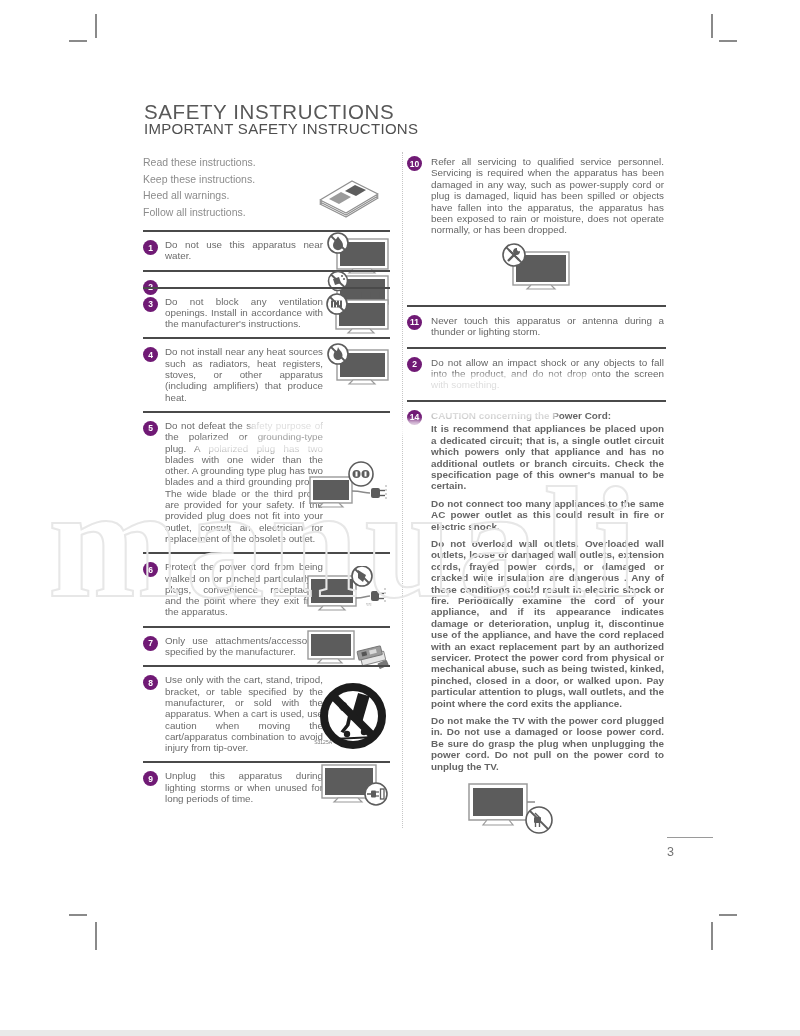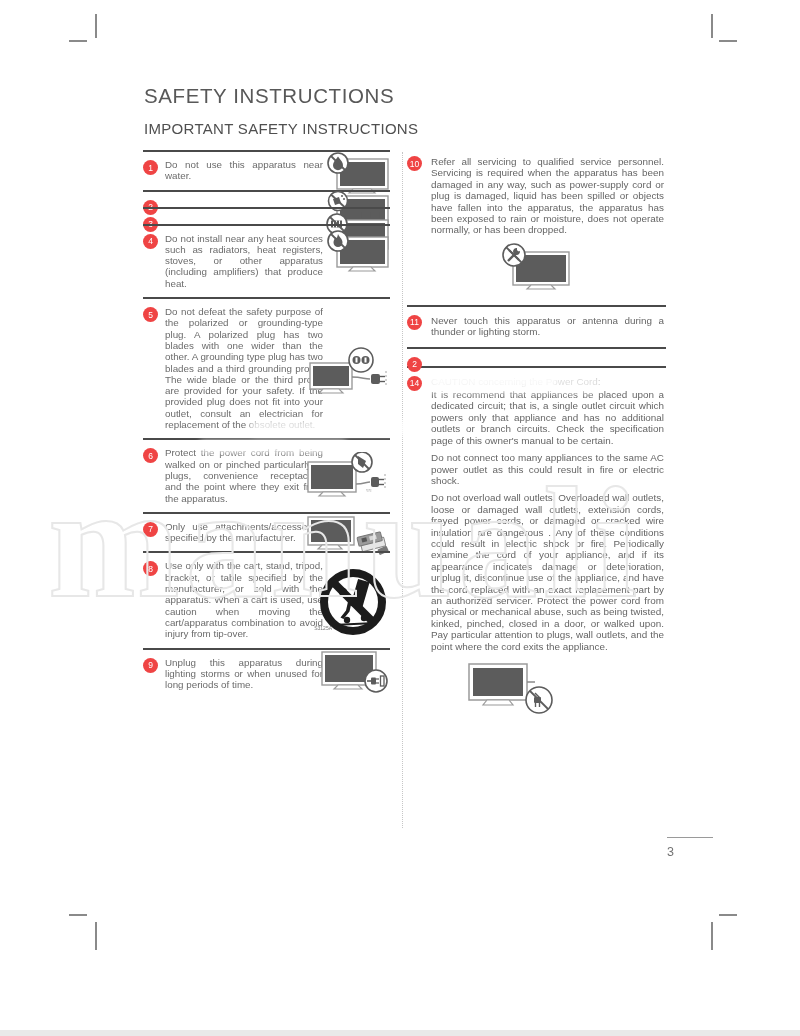--- a/index.html
+++ b/index.html
@@ -1,42 +1,42 @@
 <!DOCTYPE html>
 <html><head>
 <meta charset="utf-8">
 <style>
   html,body{margin:0;padding:0;background:#ffffff;}
   #canvas{position:relative;width:800px;height:1036px;background:#ffffff;overflow:hidden;
           font-family:"Liberation Sans",sans-serif;color:#6b6b6b;}
   
-  .title{position:absolute;left:144px;top:84px;font-size:20.5px;letter-spacing:.6px;color:#585858;}
+  .title{position:absolute;left:144px;top:100px;font-size:20.5px;letter-spacing:.6px;color:#585858;}
   .subtitle{position:absolute;left:144px;top:120px;font-size:15px;letter-spacing:.3px;color:#4f4f4f;text-align:center;}
   
   .col-left{position:absolute;left:143px;top:150px;width:247px;}
   .col-right{position:absolute;left:407px;top:148px;width:259px;}
   .col-divider{position:absolute;left:402px;top:152px;height:676px;width:0;
                border-left:1px dotted #c6c6c6;}
   
   .intro{position:relative;padding:4px 0 10px;}
   .intro .line{font-size:10.5px;line-height:16.5px;color:#8c8c8c;}
   .intro .icon{position:absolute;right:6px;top:22px;}
   
   .item{position:relative;}
   .l-item{border-top:2px solid #4a4a4a;padding:7px 0 8px;}
   .r-item{padding:8px 0 9px;}
   .r-item.sep{border-bottom:2px solid #4a4a4a;}
   .badge{position:absolute;left:0;top:8px;width:15px;height:15px;border-radius:50%;
-         background:#ef4444;color:#ffffff;font-size:8.5px;font-weight:normal;
+         background:#701a75;color:#ffffff;font-size:8.5px;font-weight:bold;
          display:flex;align-items:center;justify-content:center;}
   .l-item .txt{margin-left:22px;width:158px;font-size:9.8px;line-height:11.3px;
                text-align:justify;color:#6b6b6b;}
   .r-item .txt{margin-left:24px;width:233px;font-size:9.9px;line-height:11.4px;
                text-align:justify;color:#656565;}
-  .r-item .txt p{margin:0 0 6px;}
+  .r-item .txt p{margin:0 0 6px;font-weight:bold;}
   .r-item .txt .head{margin-bottom:2px;}
   .icon-right{position:absolute;right:0;}
   .icon-center{margin:6px auto 2px;width:72px;}
   .cart-label{position:absolute;right:58px;top:72px;font-size:5px;color:#777;}
   
   .pg-line{position:absolute;left:667px;top:837px;width:46px;border-top:1.5px solid #9a9a9a;}
   .pg-num{position:absolute;left:667px;top:845px;font-size:12.5px;color:#737373;}
   .bottom-band{position:absolute;left:0;top:1030px;width:800px;height:6px;background:#e9e9e9;}
   
   .crop{position:absolute;background:#8a8a8a;}
@@ -63,20 +63,37 @@
   <div class="crop" style="left:719px;top:914px;width:18px;height:1.5px"></div>
   <div class="crop" style="left:711px;top:922px;width:1.5px;height:28px"></div>
 
   <div class="title">SAFETY INSTRUCTIONS</div>
   <div class="subtitle">IMPORTANT SAFETY INSTRUCTIONS</div>
 
   <div class="col-divider"></div>
 
   <div class="col-left">
 
+    <div class="intro">
+      <div class="line">Read these instructions.</div>
+      <div class="line">Keep these instructions.</div>
+      <div class="line">Heed all warnings.</div>
+      <div class="line">Follow all instructions.</div>
+      <span class="icon">
+        <svg width="72" height="46" viewBox="0 0 72 46">
+          <g fill="#ffffff" stroke="#8f8f8f" stroke-width="1.3" stroke-linejoin="round">
+            <path d="M8 32 L40 13 L66 26 L34 45 Z"></path>
+            <path d="M8 30 L40 11 L66 24 L34 43 Z"></path>
+            <path d="M8 28 L40 9 L66 22 L34 41 Z"></path>
+          </g>
+          <path d="M17 27 L29 20 L39 25 L27 32 Z" fill="#9b9b9b"></path>
+          <path d="M33 19 L43 13 L54 18 L44 24 Z" fill="#5d5d5d"></path>
+        </svg>
+      </span>
+    </div>
 
     <div class="item l-item">
       <span class="badge">1</span>
       <div class="txt">Do not use this apparatus near water.</div>
       <span class="icon-right" style="top:0">
         <svg width="64" height="44" viewBox="0 0 64 44">
           <rect x="11" y="7" width="51" height="30" fill="#fff" stroke="#9a9a9a" stroke-width="1.4"></rect>
           <rect x="14" y="10" width="45" height="24" fill="#5c5c5c"></rect>
           <path d="M27 37 h18 l4 4 h-26 z" fill="#fff" stroke="#9a9a9a" stroke-width="1.2"></path>
           <circle cx="12" cy="11" r="10" fill="#fff" stroke="#5c5c5c" stroke-width="1.6"></circle>
@@ -97,20 +114,21 @@
           <path d="M7 8 l6 -2 2 6 -6 2 z" fill="#5c5c5c"></path>
           <circle cx="16" cy="5" r="1" fill="#5c5c5c"></circle>
             <circle cx="18" cy="8" r="1" fill="#5c5c5c"></circle>
           <line x1="5" y1="3.5" x2="19" y2="16.5" stroke="#5c5c5c" stroke-width="1.8"></line>
         </svg>
       </span>
     </div>
 
     <div class="item l-item">
       <span class="badge">3</span>
+      <div class="txt">Do not block any ventilation openings. Install in accordance with the manufacturer's instructions.</div>
       <span class="icon-right" style="top:2px">
         <svg width="66" height="46" viewBox="0 0 66 46">
           <line x1="38" y1="1" x2="38" y2="7" stroke="#5c5c5c" stroke-width="1.4"></line>
           <line x1="47" y1="1" x2="47" y2="7" stroke="#5c5c5c" stroke-width="1.4"></line>
           <line x1="56" y1="1" x2="56" y2="7" stroke="#5c5c5c" stroke-width="1.4"></line>
           <rect x="12" y="9" width="52" height="29" fill="#fff" stroke="#9a9a9a" stroke-width="1.4"></rect>
           <rect x="15" y="12" width="46" height="23" fill="#5c5c5c"></rect>
           <path d="M28 38 h18 l4 4 h-26 z" fill="#fff" stroke="#9a9a9a" stroke-width="1.2"></path>
           <circle cx="13" cy="13" r="10" fill="#fff" stroke="#5c5c5c" stroke-width="1.6"></circle>
           <rect x="7" y="9.5" width="11" height="7" fill="#5c5c5c"></rect>
@@ -261,30 +279,32 @@
     </div>
 
     <div class="item r-item sep">
       <span class="badge">11</span>
       <div class="txt">Never touch this apparatus or antenna during a thunder or lighting storm.</div>
     </div>
 
 
     <div class="item r-item sep">
       <span class="badge">2</span>
+      <div class="txt">Do not allow an impact shock or any objects to fall into the product, and do not drop onto the screen with something.</div>
       <div class="smudge" style="left:20px;top:26px;width:175px;height:18px"></div>
     </div>
 
     <div class="item r-item">
       <span class="badge">14</span>
       <div class="txt">
         <p class="head">CAUTION concerning the Power Cord:</p>
         <p>It is recommend that appliances be placed upon a dedicated circuit; that is, a single outlet circuit which powers only that appliance and has no additional outlets or branch circuits. Check the specification page of this owner's manual to be certain.</p>
         <p>Do not connect too many appliances to the same AC power outlet as this could result in fire or electric shock.</p>
         <p>Do not overload wall outlets. Overloaded wall outlets, loose or damaged wall outlets, extension cords, frayed power cords, or damaged or cracked wire insulation are dangerous . Any of these conditions could result in electric shock or fire. Periodically examine the cord of your appliance, and if its appearance indicates damage or deterioration, unplug it, discontinue use of the appliance, and have the cord replaced with an exact replacement part by an authorized servicer. Protect the power cord from physical or mechanical abuse, such as being twisted, kinked, pinched, closed in a door, or walked upon. Pay particular attention to plugs, wall outlets, and the point where the cord exits the appliance.</p>
+        <p>Do not make the TV with the power cord plugged in. Do not use a damaged or loose power cord. Be sure do grasp the plug when unplugging the power cord. Do not pull on the power cord to unplug the TV.</p>
       </div>
       <div class="smudge" style="left:22px;top:6px;width:128px;height:13px"></div>
       <div style="margin:10px 0 0 60px;width:86px">
         <svg width="86" height="56" viewBox="0 0 86 56">
           <rect x="2" y="2" width="58" height="36" fill="#fff" stroke="#9a9a9a" stroke-width="1.5"></rect>
           <rect x="6" y="6" width="50" height="28" fill="#5c5c5c"></rect>
           <path d="M20 38 h22 l4 5 h-30 z" fill="#fff" stroke="#9a9a9a" stroke-width="1.2"></path>
           <path d="M60 20 h8" stroke="#8a8a8a" stroke-width="1.5"></path>
           <circle cx="72" cy="38" r="13" fill="#fff" stroke="#5c5c5c" stroke-width="1.6"></circle>
           <path d="M68 31 l5 5" stroke="#5c5c5c" stroke-width="1.5"></path>

